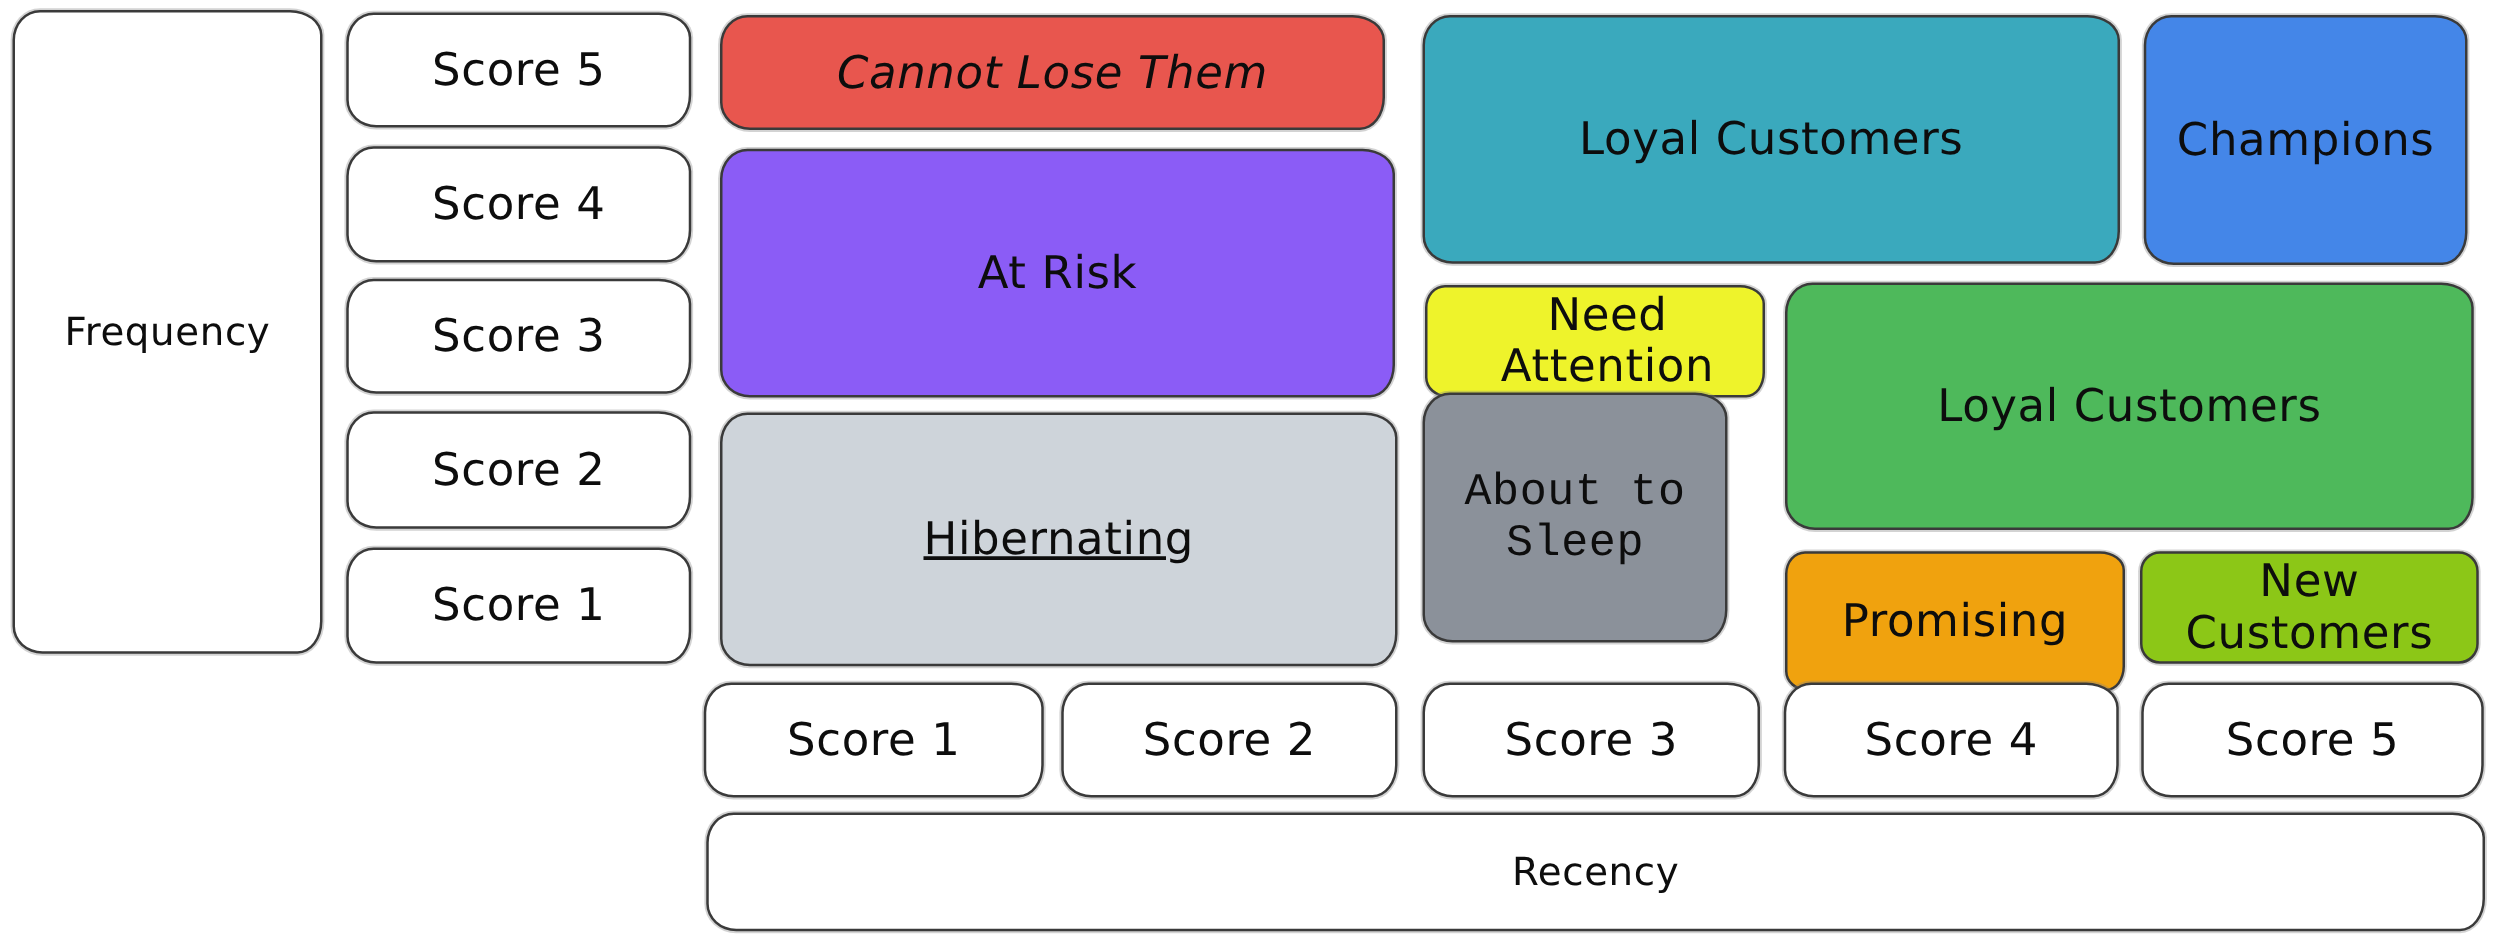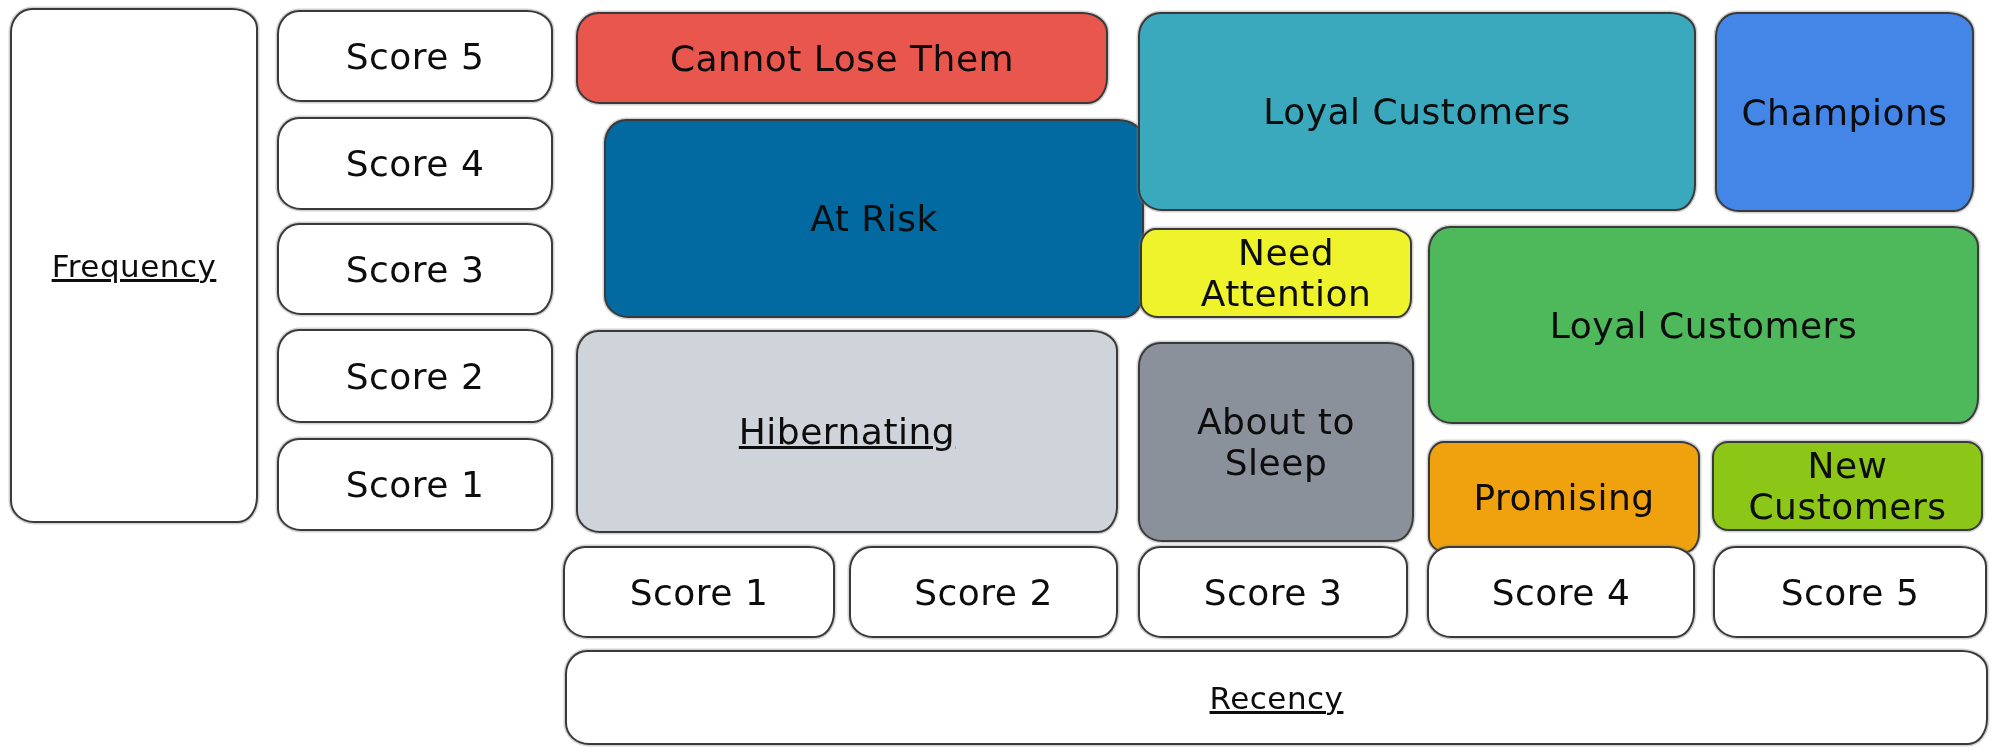--- a/index.html
+++ b/index.html
@@ -24,39 +24,39 @@
     background: #ffffff;
     border: 2.5px solid #3a3a3a;
     box-shadow: 0 0 0 1.5px rgba(130,130,130,0.35);
     font-size: 36px;
     letter-spacing: 0.5px;
     color: #0d0d0d;
     
     border-radius: 22px 26px 20px 24px / 24px 20px 26px 22px;
   }
   .box.small { border-radius: 16px 20px 15px 18px / 18px 15px 20px 16px; }
-  .axis-label { font-size: 31px; text-decoration: underline; }
+  .axis-label { font-size: 31px; }
 
   
   .freq-axis   { left: 10px;  top: 8px;   width: 248px; height: 515px; }
   .fscore-5    { left: 277px; top: 10px;  width: 276px; height: 92px; }
   .fscore-4    { left: 277px; top: 117px; width: 276px; height: 93px; }
   .fscore-3    { left: 277px; top: 223px; width: 276px; height: 92px; }
   .fscore-2    { left: 277px; top: 329px; width: 276px; height: 94px; }
   .fscore-1    { left: 277px; top: 438px; width: 276px; height: 93px; }
 
   
-  .seg-cannot-lose    { left: 576px;  top: 12px;  width: 532px; height: 92px; }
+  .seg-cannot-lose    { left: 576px;  top: 12px;  width: 532px; height: 92px; font-style: italic; }
   .seg-at-risk        { left: 576px;  top: 119px; width: 540px; height: 199px; }
   .seg-hibernating    { left: 576px;  top: 330px; width: 542px; height: 203px; }
   .seg-loyal-teal     { left: 1138px; top: 12px;  width: 558px; height: 199px; }
   .seg-champions      { left: 1715px; top: 12px;  width: 259px; height: 200px; }
   .seg-need-attention { left: 1140px; top: 228px; width: 272px; height: 90px; padding-left: 20px; }
   .seg-loyal-green    { left: 1428px; top: 226px; width: 551px; height: 198px; }
-  .seg-about-sleep    { left: 1138px; top: 342px; width: 276px; height: 200px; }
+  .seg-about-sleep    { left: 1138px; top: 314px; width: 244px; height: 200px; font-family: Liberation Mono, monospace; }
   .seg-promising      { left: 1428px; top: 441px; width: 272px; height: 112px; }
   .seg-new-customers  { left: 1712px; top: 441px; width: 271px; height: 90px; }
 
   
   .rscore-1    { left: 563px;  top: 546px; width: 272px;  height: 92px; }
   .rscore-2    { left: 849px;  top: 546px; width: 269px;  height: 92px; }
   .rscore-3    { left: 1138px; top: 546px; width: 270px;  height: 92px; }
   .rscore-4    { left: 1427px; top: 546px; width: 268px;  height: 92px; }
   .rscore-5    { left: 1713px; top: 546px; width: 274px;  height: 92px; }
   .rec-axis    { left: 565px;  top: 650px; width: 1423px; height: 95px; }
@@ -81,21 +81,21 @@
   <div class="box fscore-2">
     <span>Score 2</span>
   </div>
   <div class="box fscore-1">
     <span>Score 1</span>
   </div>
 
   <div class="box seg-cannot-lose" style="background-color: rgb(232, 86, 78);">
     <span>Cannot Lose Them</span>
   </div>
-  <div class="box seg-at-risk" style="background-color: #0369a1; margin-left: 28px;">
+  <div class="box seg-at-risk" style="background-color: #8b5cf6;">
     <span>At Risk</span>
   </div>
   <div class="box seg-hibernating" style="background-color: rgb(206, 212, 218); text-decoration: underline;">
     <span>Hibernating</span>
   </div>
   <div class="box seg-loyal-teal" style="background-color: rgb(58, 169, 189);">
     <span>Loyal Customers</span>
   </div>
   <div class="box seg-champions" style="background-color: rgb(68, 134, 232); justify-content: center;">
     <span>Champions</span>

